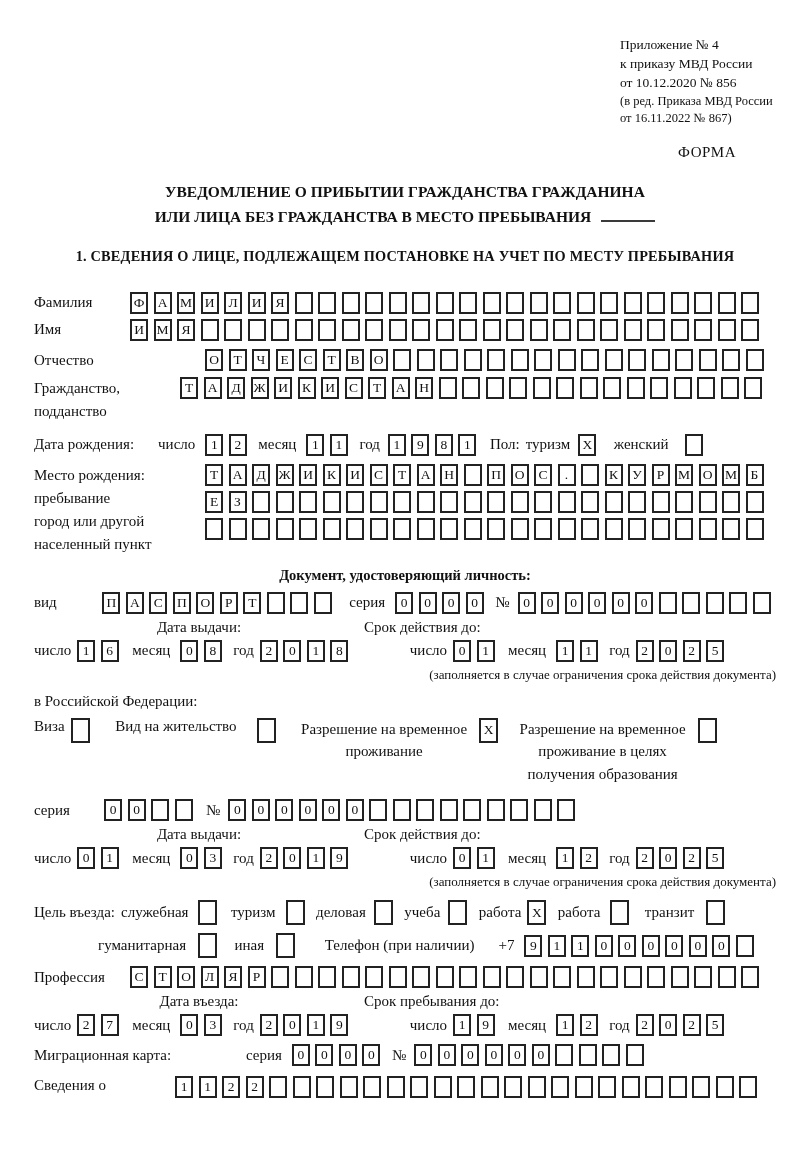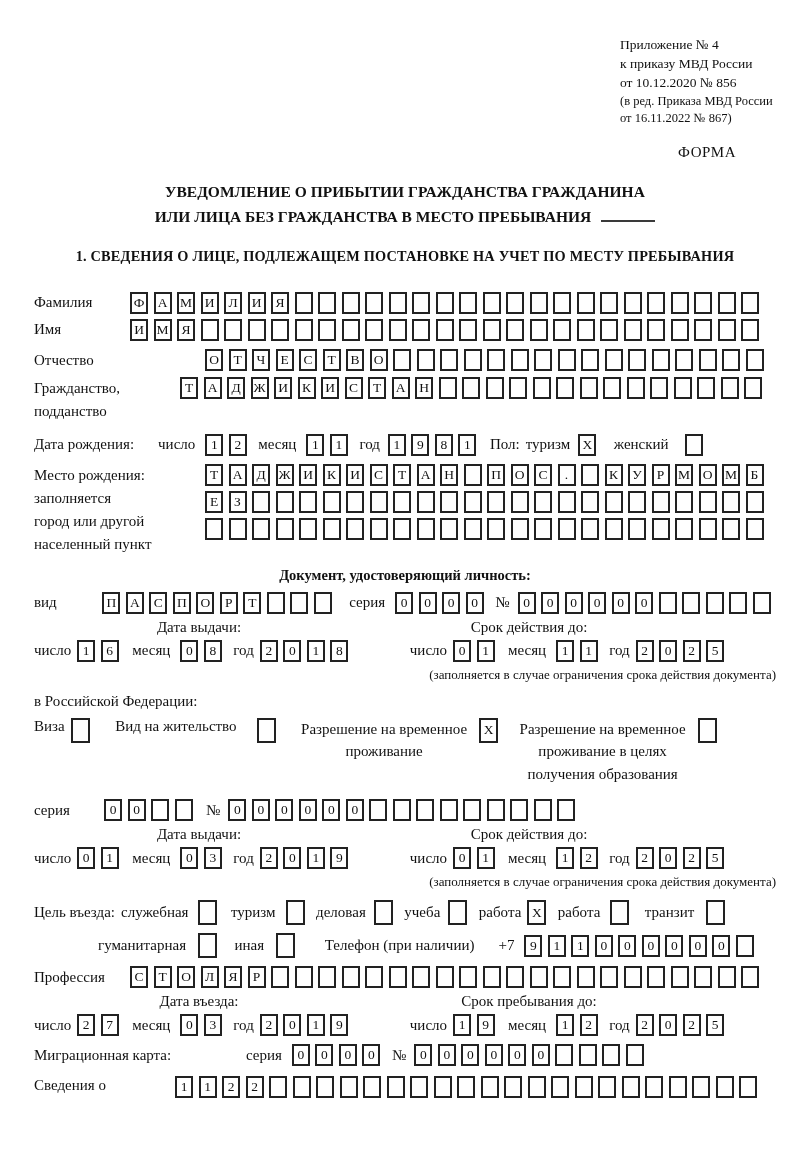--- a/index.html
+++ b/index.html
@@ -22,21 +22,21 @@
   .cell {
     width:18px; height:22px; box-sizing:border-box; border:2px solid #222;
     display:inline-flex; align-items:center; justify-content:center;
     margin-right:5.5px; font-size:13.5px; background:#fff; flex:none;
   }
   .cbox .cell { width:19px; height:25px; }
   .rowgap { margin-bottom:5px; }
   .doc-heading { text-align:center; font-weight:bold; font-size:14.5px; margin:10px 0 8px; }
   .two-col { display:flex; margin-top:0; margin-bottom:4px; }
   .dl-left { width:330px; text-align:center; flex:none; }
-  .dl-right { width:330px; text-align:center; flex:none; }
+  .dl-right { width:330px; text-align:left; flex:none; }
   .note-right { text-align:right; font-size:13px; margin:1px 0 10px; padding-right:0px; }
   .para { margin:4px 0 8px; }
   .center-stack { text-align:center; line-height:1.5; flex:none; }
   .g6 { margin-left:6px; } .g8 { margin-left:8px; } .g10 { margin-left:10px; }
   .g12 { margin-left:12px; } .g16 { margin-left:16px; } .g20 { margin-left:20px; }
   .g24 { margin-left:24px; }
   .g56 { margin-left:56px; } .g64 { margin-left:64px; }
   .w96 { width:96px; flex:none; }
 </style>
 </head>
@@ -219,21 +219,21 @@
       </span>
     <span class="g12">женский</span>
     <span class="cells g16">
         <span class="cell"></span>
       </span>
   </div>
 
   <div class="row top" style="margin-top:8px">
     <div class="lbl-stack" style="width:171px">
       <div>Место рождения:</div>
-      <div>заполняется</div>
+      <div>пребывание</div>
       <div>город или другой</div>
       <div>населенный пункт</div>
     </div>
     <div>
       <div class="cells rowgap">
           <span class="cell">Т</span>
           <span class="cell">А</span>
           <span class="cell">Д</span>
           <span class="cell">Ж</span>
           <span class="cell">И</span>

